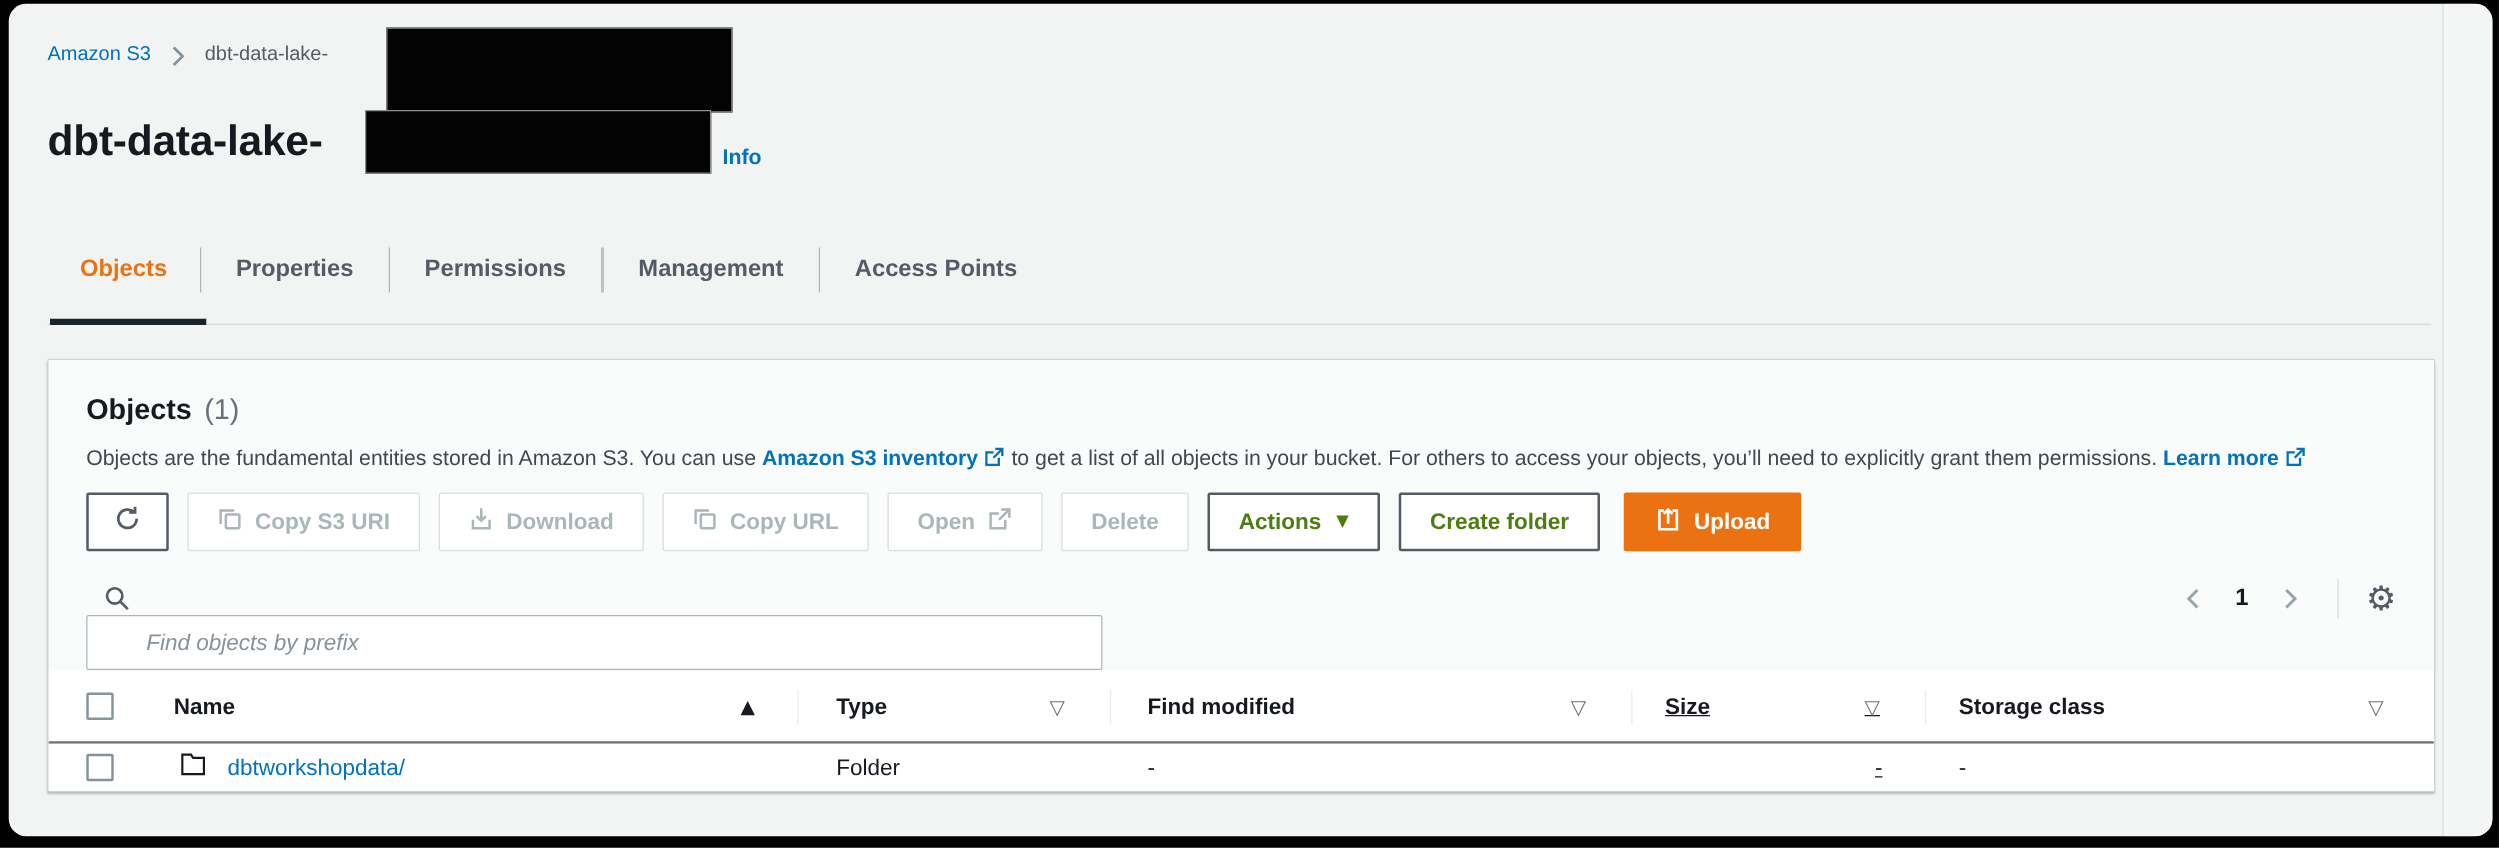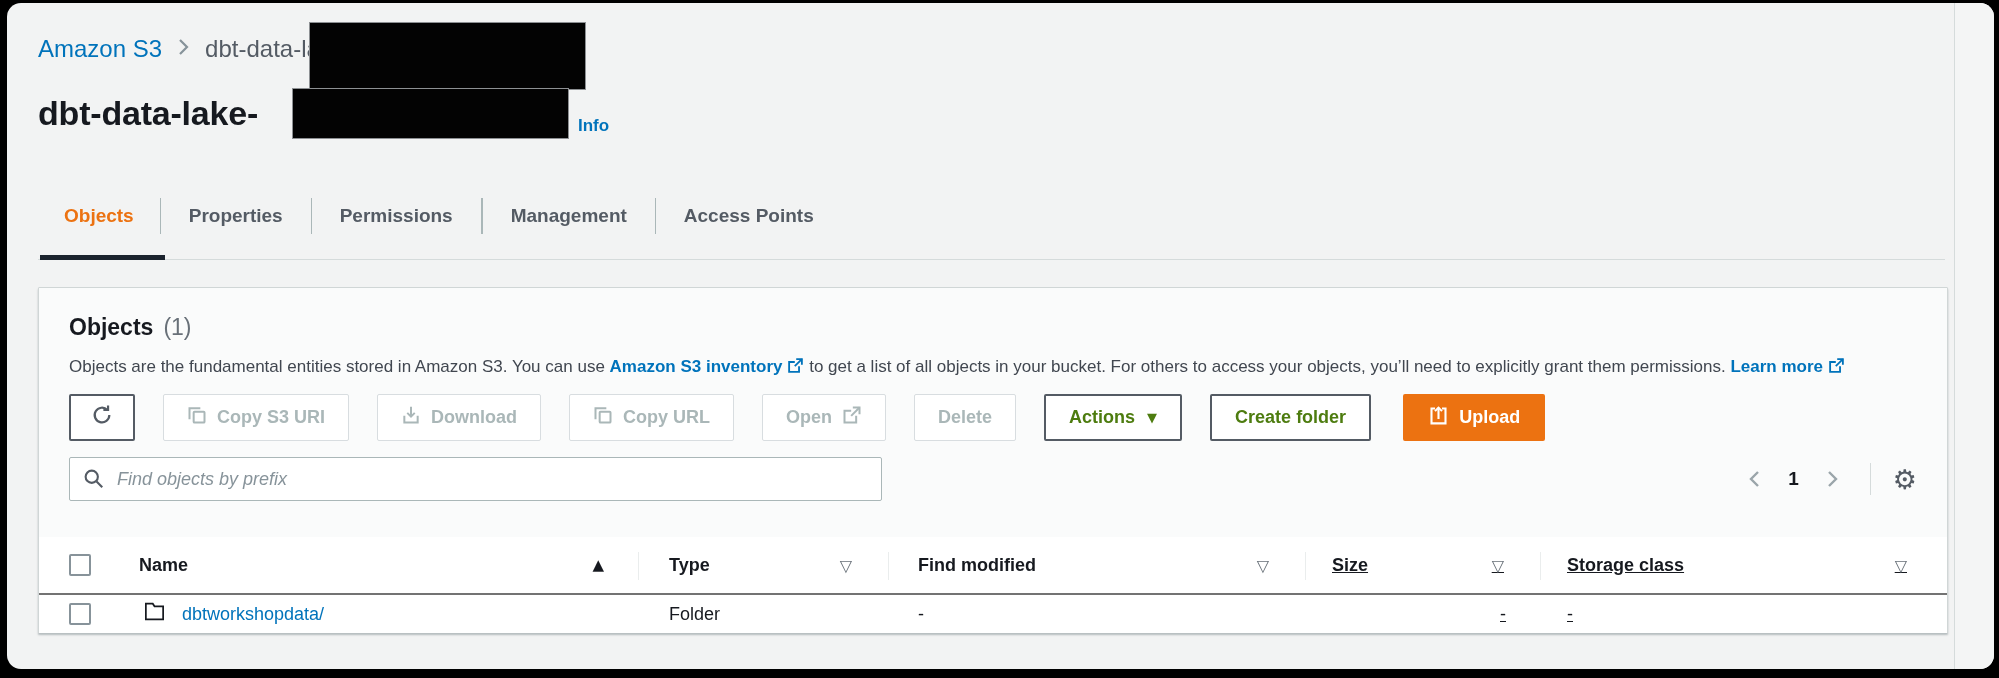--- a/index.html
+++ b/index.html
@@ -8,21 +8,21 @@
     position: absolute; left: 7px; top: 3px; right: 5px; bottom: 9px;
     background: #f2f3f3; border-radius: 14px; overflow: hidden;
     color: #16191f;
   }
   .glyph { font-family: "DejaVu Sans", sans-serif; }
 
   
   .scroll-strip { position: absolute; top: 0; right: 0; width: 40px; height: 100%; background: #f4f5f5; border-left: 1px solid #d5dbdb; }
 
   
-  .breadcrumb { position: absolute; left: 31px; top: 32px; display: flex; align-items: flex-start; gap: 15px; font-size: 24px; }
+  .breadcrumb { position: absolute; left: 31px; top: 32px; display: flex; align-items: flex-start; gap: 15px; font-size: 16px; }
   .crumb-link { color: #0073bb; text-decoration: none; cursor: pointer; }
   .crumb-current { color: #545b64; }
   .redact-1 { position: absolute; left: 302px; top: 19px; width: 277px; height: 68px; background: #030303; border: 1px solid #8d9093; }
   .redact-2 { position: absolute; left: 285px; top: 85px; width: 277px; height: 51px; background: #030303; border: 1px solid #8d9093; }
 
   
   .page-title { position: absolute; left: 31px; top: 91px; font-size: 34px; font-weight: 700; letter-spacing: -0.2px; }
   .info-link { position: absolute; left: 571px; top: 113px; font-size: 17px; font-weight: 700; color: #0073bb; cursor: pointer; }
 
   
@@ -37,50 +37,50 @@
   .panel { position: absolute; left: 31px; top: 284px; width: 1910px; height: 346px; background: #fff; border: 1px solid #d0d6d6; border-radius: 1px; box-shadow: 0 2px 2px rgba(0,28,36,.25); }
   .panel-header { background: #fafbfb; padding: 26px 30px 0 30px; height: 249px; }
   .panel-title-row { display: flex; align-items: baseline; gap: 10px; }
   .panel-title { font-size: 23px; font-weight: 700; }
   .panel-count { font-size: 23px; font-weight: 400; color: #687078; }
   .panel-desc { margin-top: 16px; font-size: 17px; color: #414750; }
   .desc-link { color: #0073bb; font-weight: 700; cursor: pointer; }
   .ext-icon { display: inline-block; vertical-align: -2px; margin-left: 5px; }
 
   
-  .toolbar { margin-top: 15px; display: flex; gap: 28px; }
+  .toolbar { margin-top: 15px; display: flex; gap: 15px; }
   .btn { height: 47px; border-radius: 2px; background: #fff; font-size: 18px; font-weight: 700; display: flex; align-items: center; gap: 10px; padding: 0 23px; white-space: nowrap; }
   .btn-icon-only { width: 66px; justify-content: center; padding: 0; }
   .btn-enabled { border: 2px solid #545b64; color: #4d7c0f; cursor: pointer; }
   .btn-disabled { border: 1px solid #d8dde0; color: #aab7b8; cursor: default; }
   .btn-primary { border: 2px solid #ec7211; background: #ec7211; color: #fff; cursor: pointer; margin-left: 4px; }
   .caret { font-size: 13px; margin-left: 2px; }
 
   
   .search-row { margin-top: 16px; display: flex; align-items: center; }
   .search-box { position: relative; width: 813px; height: 44px; }
-  .search-box input { width: 100%; height: 100%; border: 1px solid #aab7b8; border-radius: 2px; background: #fff; font-family: "Liberation Sans", sans-serif; font-size: 18px; padding: 0 14px 0 47px; color: #16191f; outline: none; }
+  .search-box input { width: 100%; height: 100%; border: 1px solid #aab7b8; border-radius: 2px; background: #fff; font-family: "Liberation Sans", sans-serif; font-size: 18px; padding: 0 14px 0 47px; color: #16191f; outline: none; margin-top: 35px; }
   .search-box input::placeholder { color: #87939a; font-style: italic; }
   .search-glass { position: absolute; left: 14px; top: 11px; color: #545b64; }
   .pager { margin-left: auto; display: flex; align-items: center; }
   .pager-chevron { background: none; border: none; color: #9aa5aa; cursor: pointer; padding: 4px; display: flex; }
   .pager-page { font-size: 19px; font-weight: 700; margin: 0 22px; color: #16191f; cursor: pointer; }
   .pager-sep { width: 1px; height: 32px; background: #d5dbdb; margin: 0 22px 0 26px; }
   .gear-btn { background: none; border: none; cursor: pointer; font-size: 27px; color: #545b64; line-height: 1; }
 
   
   .thead { display: flex; align-items: center; height: 58px; background: #fff; font-size: 18px; font-weight: 700; border-bottom: 2px solid #737373; }
   .trow { display: flex; align-items: flex-end; height: 38px; background: #fff; font-size: 18px; }
   .cell { position: relative; display: flex; align-items: center; height: 100%; }
   .c-check { width: 100px; padding-left: 30px; }
   .c-name { width: 499px; justify-content: space-between; padding-right: 34px; }
   .c-type { width: 250px; justify-content: space-between; padding: 0 36px 0 31px; }
   .c-mod  { width: 417px; justify-content: space-between; padding: 0 36px 0 30px; }
   .c-size { width: 235px; justify-content: space-between; padding: 0 36px 0 27px; text-decoration: underline; }
-  .c-stor { flex: 1; justify-content: space-between; padding: 0 40px 0 27px; text-decoration: underline; }
+  .c-stor { flex: 1; justify-content: space-between; padding: 0 40px 0 27px; }
   .vline { position: absolute; left: 0; top: 15px; width: 1px; height: 28px; background: #eaeded; }
   .sort-asc { font-size: 15px; color: #16191f; }
   .sort-down { font-size: 16px; color: #687078; }
   .checkbox { width: 22px; height: 22px; border: 2px solid #87939a; border-radius: 2px; background: #fff; cursor: pointer; }
   .name-group { display: flex; align-items: center; gap: 17px; padding-left: 5px; }
   .row-link { color: #0073bb; text-decoration: none; cursor: pointer; }
   .cell-val { color: #16191f; }
   .size-val { margin-left: auto; margin-right: -2px; }
 </style>
 </head>

